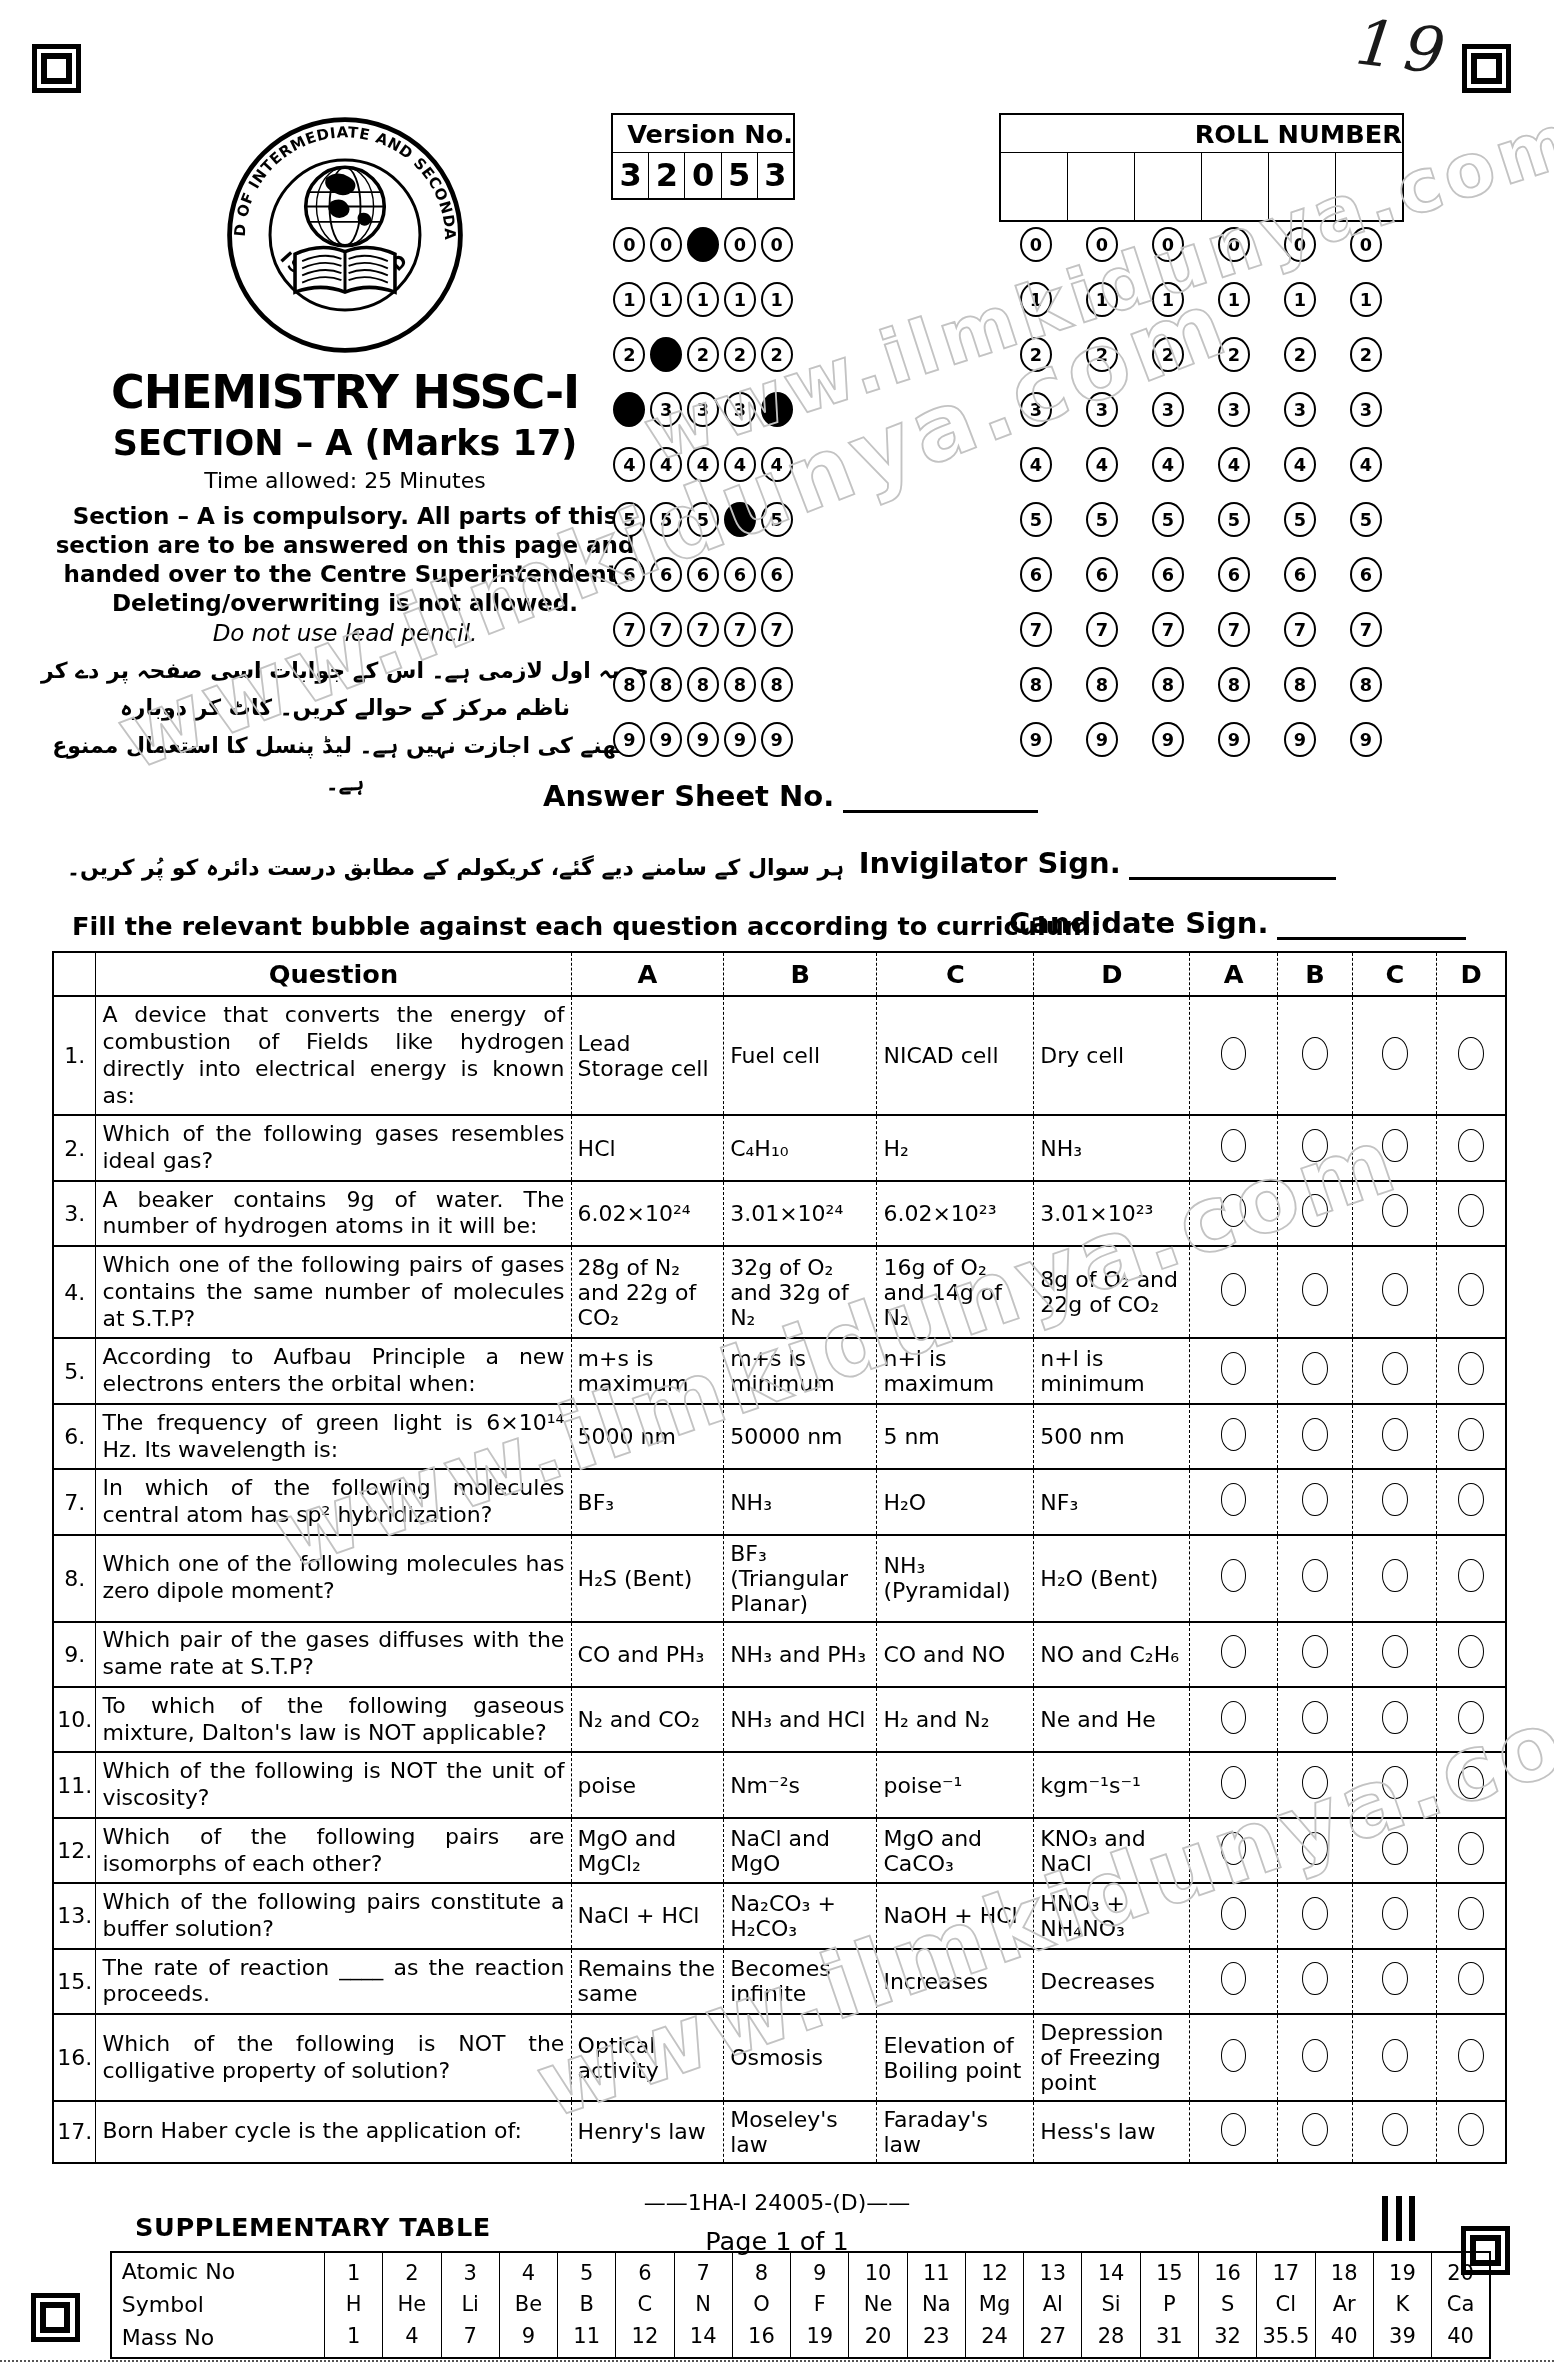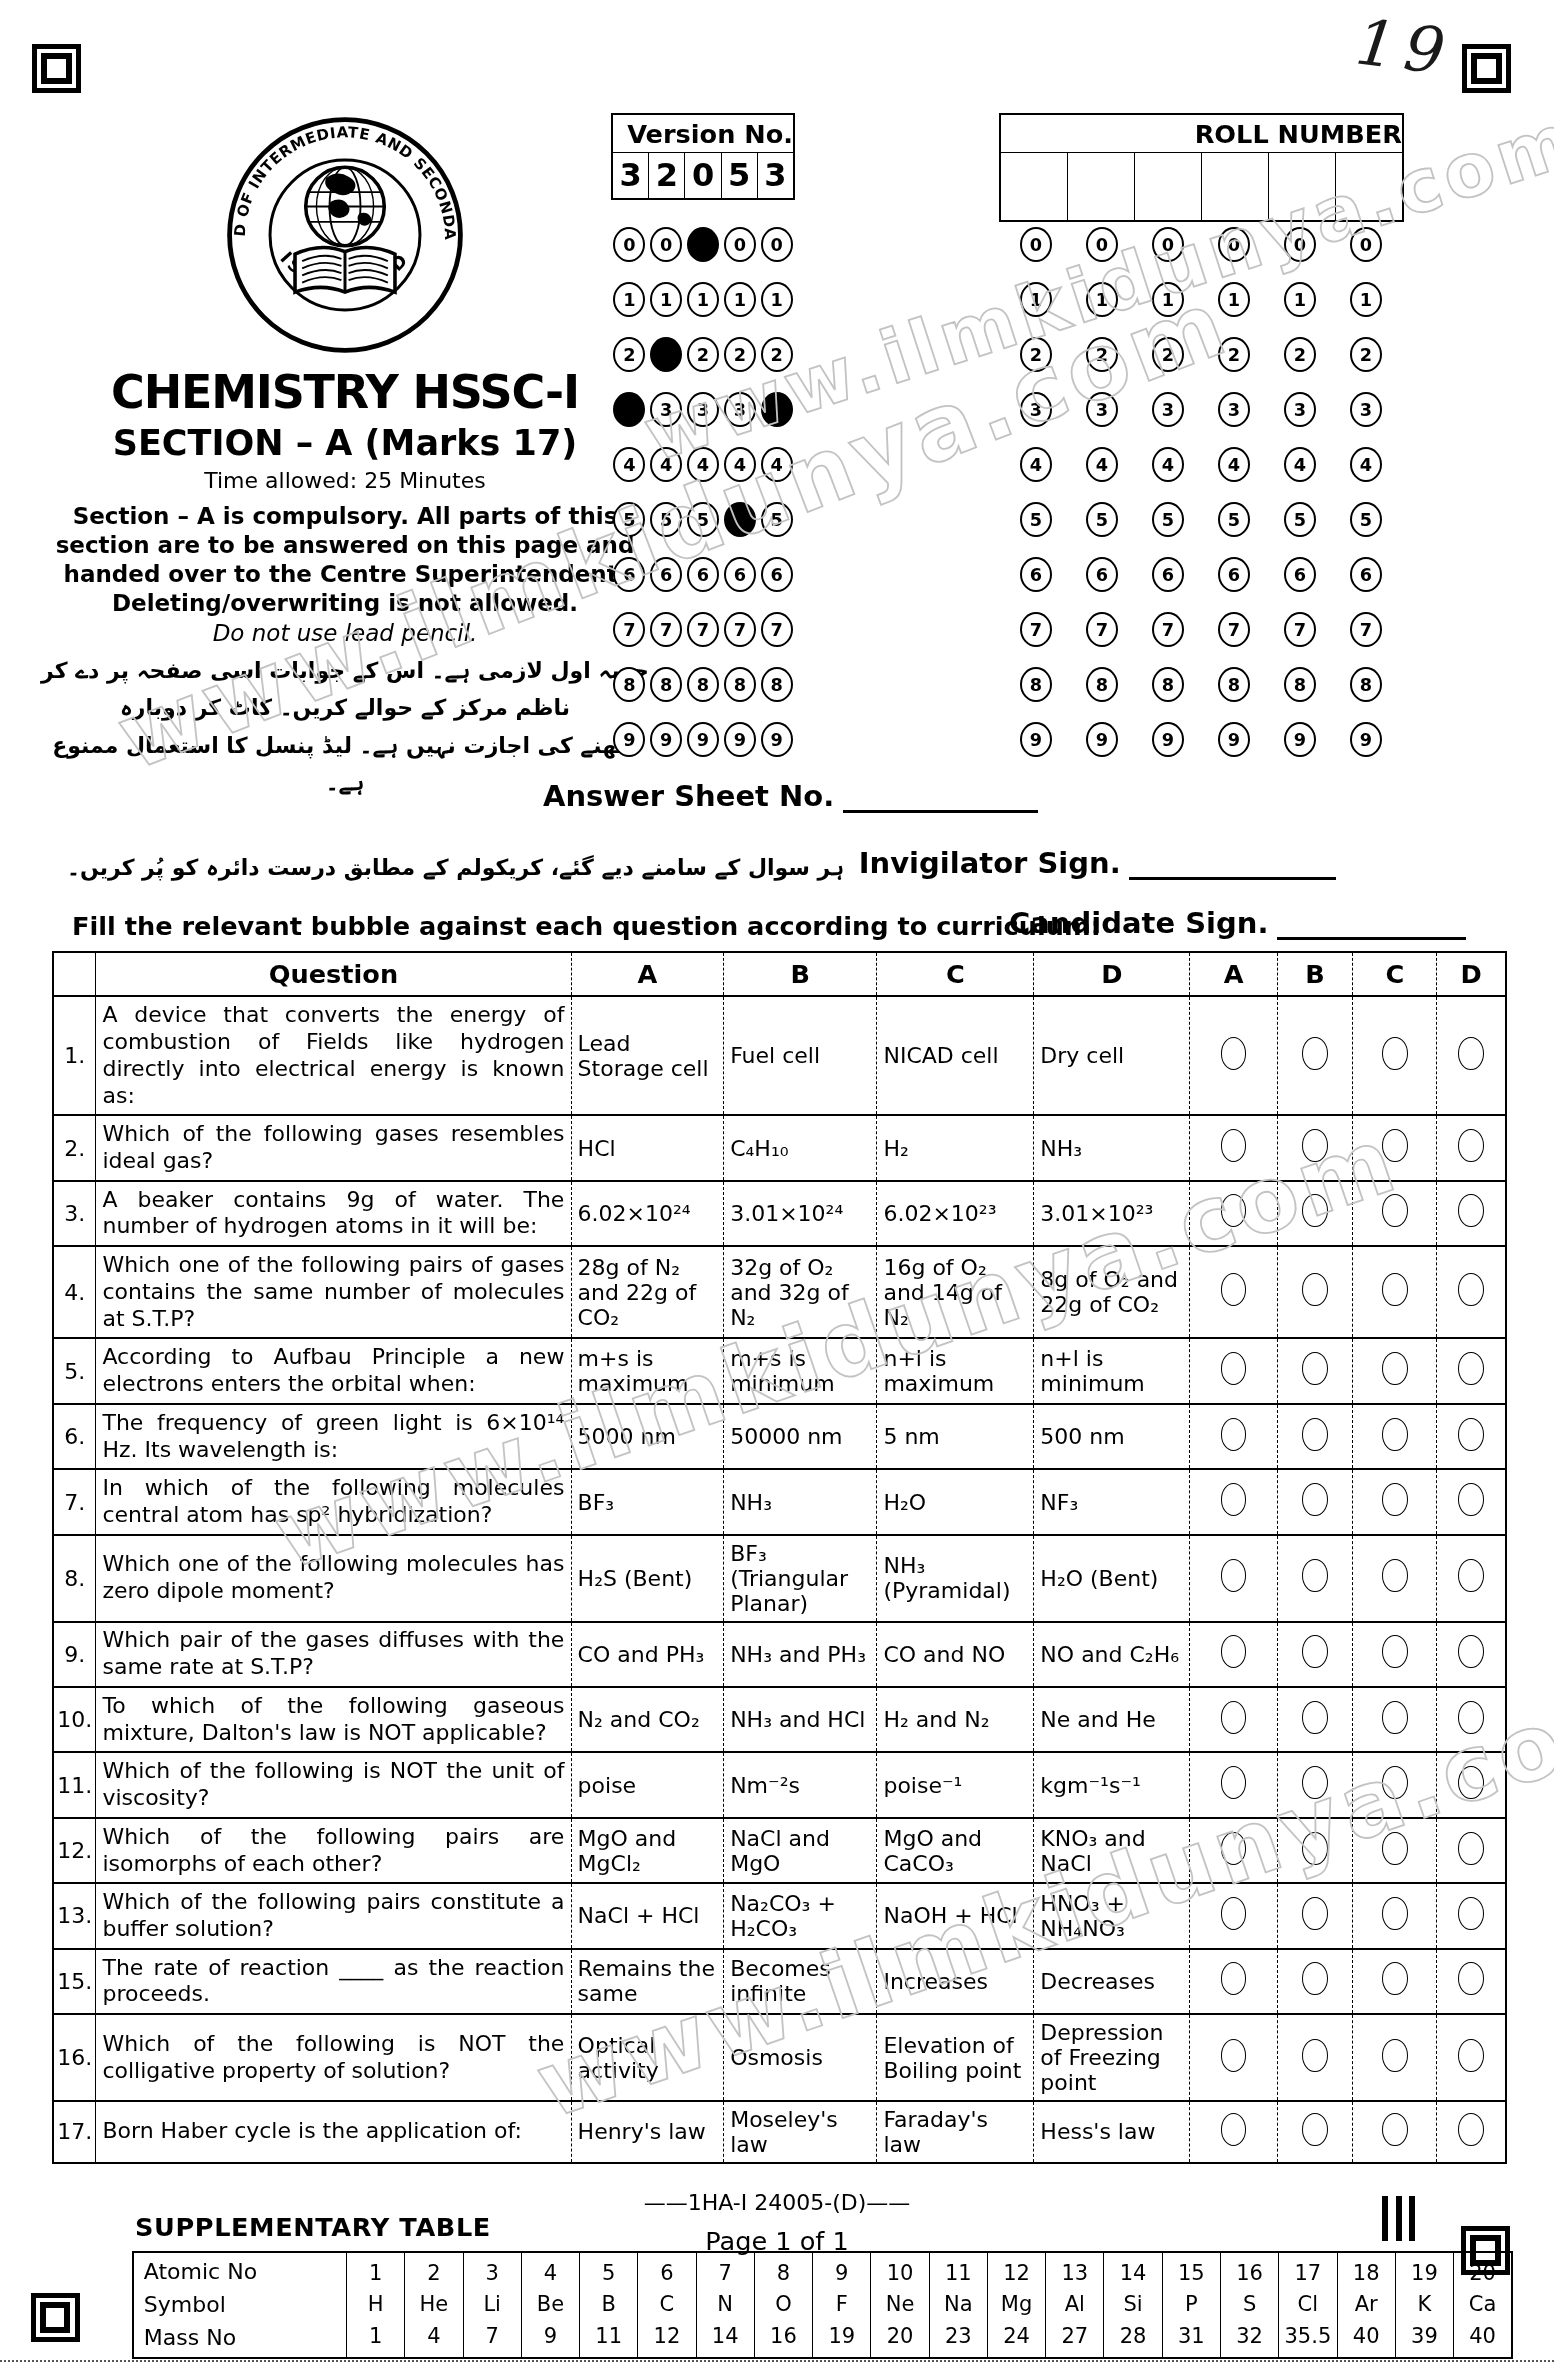--- a/index.html
+++ b/index.html
@@ -63,21 +63,21 @@
   .mcq .tno{border-left:none;text-align:center;padding:4.9px 1.2px;}
   .mcq .tq{border-left:1.8px solid #000;text-align:justify;line-height:1.22;}
   .mcq .tbub{text-align:center;padding:2.4px 1.2px;}
   .abubble{display:inline-block;width:25.6px;height:33px;border:1.8px solid #000;border-radius:50%;box-sizing:border-box;background:#fff;}
   
   .codeline{position:absolute;left:0;top:2190px;width:1554px;text-align:center;font-size:22px;}
   .supptitle{position:absolute;left:135px;top:2212px;font-size:25.6px;font-weight:bold;letter-spacing:0.6px;}
   .pageline{position:absolute;left:0;top:2226px;width:1554px;text-align:center;font-size:25.6px;}
   .bars{position:absolute;left:1375px;top:2196px;}
   .bars span{display:inline-block;width:6.1px;height:45px;background:#000;margin-left:7.3px;}
-  .suppwrap{position:absolute;left:110px;top:2251px;width:1381px;margin-left:22px;}
+  .suppwrap{position:absolute;left:110px;top:2251px;width:1381px;}
   table.supp{border-collapse:collapse;width:100%;border:2.4px solid #000;table-layout:fixed;}
   .supp td{border-left:1.8px solid #000;text-align:center;font-size:21px;padding:2.4px 1.2px;line-height:1.5;}
   .supp td.lbl{text-align:left;padding-left:9.8px;font-size:22px;width:201px;}
   .scanline{position:absolute;left:0;top:2360px;width:1554px;border-top:2.4px dotted #555;}
 </style>
 </head>
 <body>
 
 <div class="reg" style="left:32px;top:44px;"></div>
 <div class="reg" style="left:1462px;top:44px;"></div>

